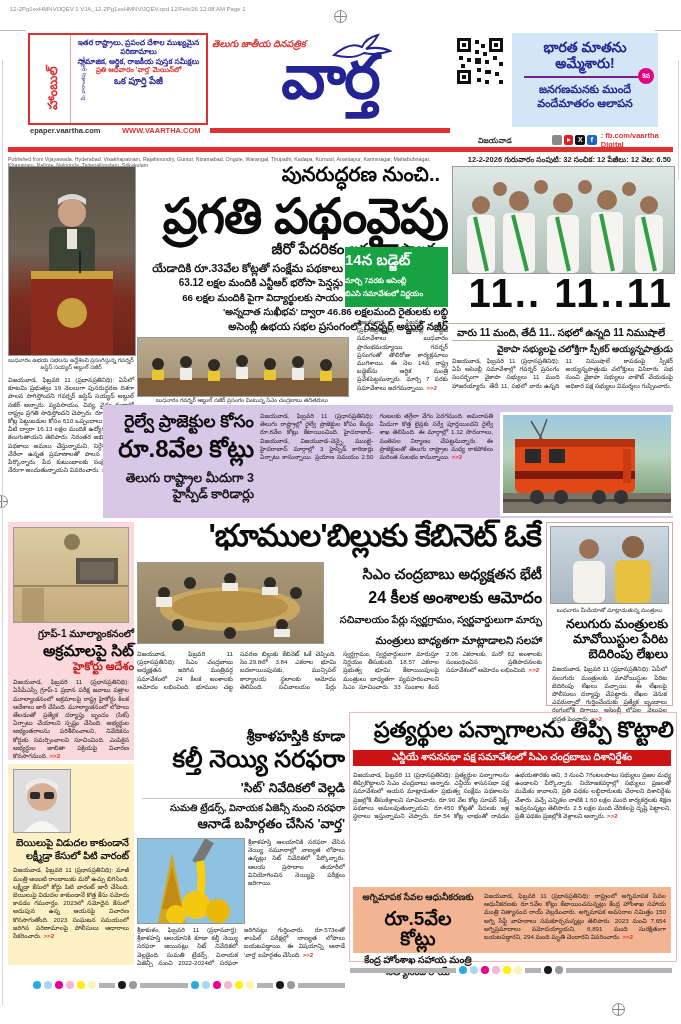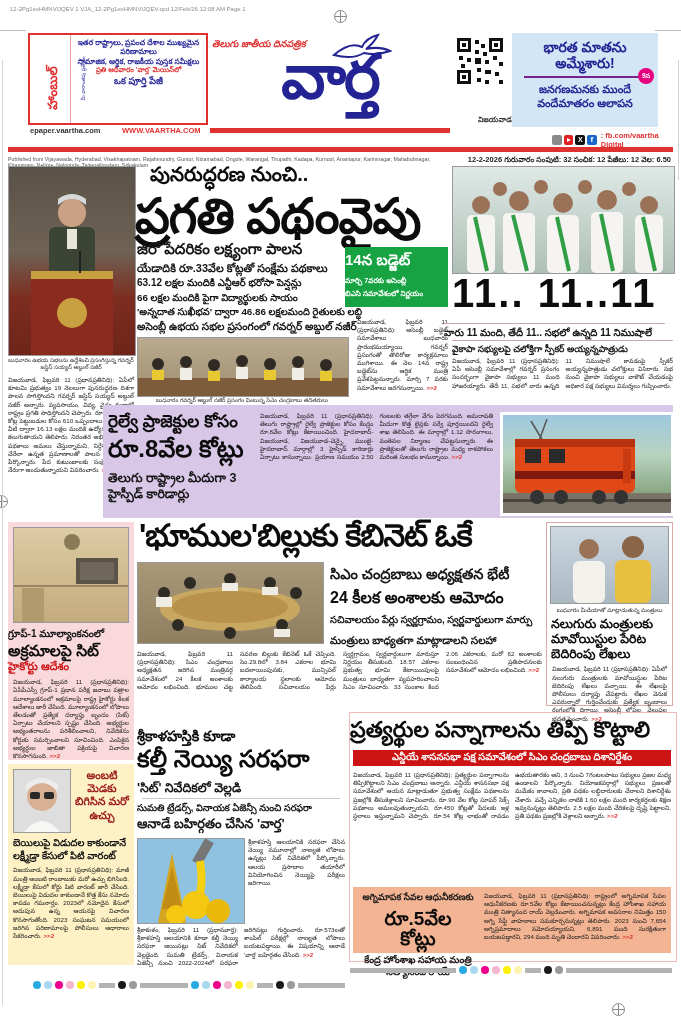--- a/index.html
+++ b/index.html
@@ -1,19 +1,19 @@
 <!DOCTYPE html>
 <html><head>
 <meta charset="utf-8">
 <style>
   html,body{margin:0;padding:0;background:#fff}
   .page{position:relative;width:681px;height:1024px;background:#fff;overflow:hidden;
         font-family:"Liberation Sans","DejaVu Sans",sans-serif;color:#111}
   .abs{position:absolute}
-  .c{text-align:left}
+  .c{text-align:right}
   .hl{font-weight:800;color:#0c0c0c;line-height:1.05}
   .sub{font-weight:700;color:#161616}
   .bd{font-size:6.2px;line-height:1.32;text-align:justify;color:#1d1d1d}
   .cap{font-size:5.7px;line-height:1.3;color:#2a2a2a;text-align:center}
   .more{color:#e03131;font-weight:700}
   .ph{overflow:hidden;border:1px solid #9a9a9a;background:#cbd5d2}
   .cols2{column-count:2;column-gap:6px}
   .cols4{column-count:4;column-gap:7px}
   .dots{display:flex;align-items:center;gap:3px}
   .dots::before,.dots::after{content:"";flex:1;height:5px;background:#b3b3b3}
@@ -103,21 +103,21 @@
   <div class="abs" style="top:33px;left:512px;width:146px;height:94px;background:#d2e6f5;padding:6px 4px 0;box-sizing:border-box;text-align:center">
     <div style="color:#232394;font-weight:800;font-size:14px;line-height:1.15">భారత మాతను అమ్మేశారు!</div>
     <div style="position:relative;margin:5px 8px 4px">
       <div style="height:2px;background:#7a1f8e"></div>
       <div style="position:absolute;right:-8px;top:-8px;width:16px;height:16px;border-radius:50%;
                   background:#e6007e;color:#fff;font-size:6.5px;font-weight:700;display:flex;align-items:center;justify-content:center">9న</div>
     </div>
     <div style="color:#232394;font-weight:700;font-size:11px;line-height:1.3">జనగణమనకు ముందే వందేమాతరం ఆలాపన</div>
   </div>
 
-  <div class="abs" style="top:115px;left:478px;font-size:7.5px;font-weight:700;color:#333">విజయవాడ</div>
+  <div class="abs" style="top:136px;left:478px;font-size:7.5px;font-weight:700;color:#333">విజయవాడ</div>
   <div class="abs" style="top:131px;left:552px;display:flex;align-items:center">
     <span class="icon-sq" style="background:#8a8a8a"></span>
     <span class="icon-sq" style="background:#e02020;position:relative">
       <span style="position:absolute;left:3px;top:2.5px;width:0;height:0;border-left:4px solid #fff;border-top:2.5px solid transparent;border-bottom:2.5px solid transparent"></span>
     </span>
     <span class="icon-sq" style="background:#111;color:#fff;font-size:7px;font-weight:700;text-align:center;line-height:10px">X</span>
     <span class="icon-sq" style="background:#1a66c8;color:#fff;font-size:8px;font-weight:700;text-align:center;line-height:10px">f</span>
     <span style="font-size:7.5px;font-weight:700;color:#e03131;margin-left:2px">: fb.com/vaartha Digital</span>
   </div>
 
@@ -323,21 +323,20 @@
     <div style="display:flex;padding:5px 5px 0">
       <div class="ph" style="width:56px;height:62px;flex:0 0 auto;background:#dedede">
         <svg width="56" height="62" viewBox="0 0 56 62">
           <circle cx="28" cy="26" r="15" fill="#d8b094"></circle>
           <path d="M12 22 Q28 4 44 22 L44 14 Q28 2 12 14 Z" fill="#ececec"></path>
           <rect x="16" y="22" width="10" height="7" rx="2" fill="#2a2a2a"></rect>
           <rect x="30" y="22" width="10" height="7" rx="2" fill="#2a2a2a"></rect>
           <path d="M10 62 Q28 40 46 62 Z" fill="#f6f6f4"></path>
         </svg>
       </div>
-      <div style="flex:1;padding-left:4px;font-weight:800;color:#9c1c1c;font-size:11px;line-height:1.2;text-align:center">అంబటి మెడకు బిగిసిన మరో ఉచ్చు</div>
     </div>
     <div class="sub c" style="font-size:9.8px;line-height:1.3;margin:4px 5px 0">బెయిలుపై విడుదల కాకుండానే లక్ష్మీడ్రా కేసులో పిటి వారంట్</div>
     <div class="bd" style="margin:4px 5px 0;height:100px">
       <span>విజయవాడ, ఫిబ్రవరి 11 (ప్రధానప్రతినిధి): మాజీ మంత్రి అంబటి రాంబాబుకు మరో ఉచ్చు బిగిసింది. లక్ష్మీడ్రా కేసులో కోర్టు పిటి వారంట్ జారీ చేసింది. బెయిలుపై విడుదల కాకుండానే కొత్త కేసు నమోదు కావడం గమనార్హం. 2023లో నమోదైన కేసులో అదుపున ఉన్న ఆయనపై విచారణ కొనసాగుతోంది. 2023 సంఘటన సమయంలో జరిగిన పరిణామాలపై పోలీసులు ఆధారాలు సేకరించారు.</span> <span class="more">&gt;&gt;2</span>
     </div>
   </div>
 
   <div class="abs hl c" style="top:746px;left:137px;width:208px;font-size:24px">కల్తీ నెయ్యి సరఫరా</div>
   <div class="abs hl c" style="top:729px;left:137px;width:208px;font-size:14.5px">శ్రీకాళహస్తికి కూడా</div>
   <div class="abs sub c" style="top:781px;left:137px;width:208px;font-size:12.5px">'సిట్' నివేదికలో వెల్లడి</div>

